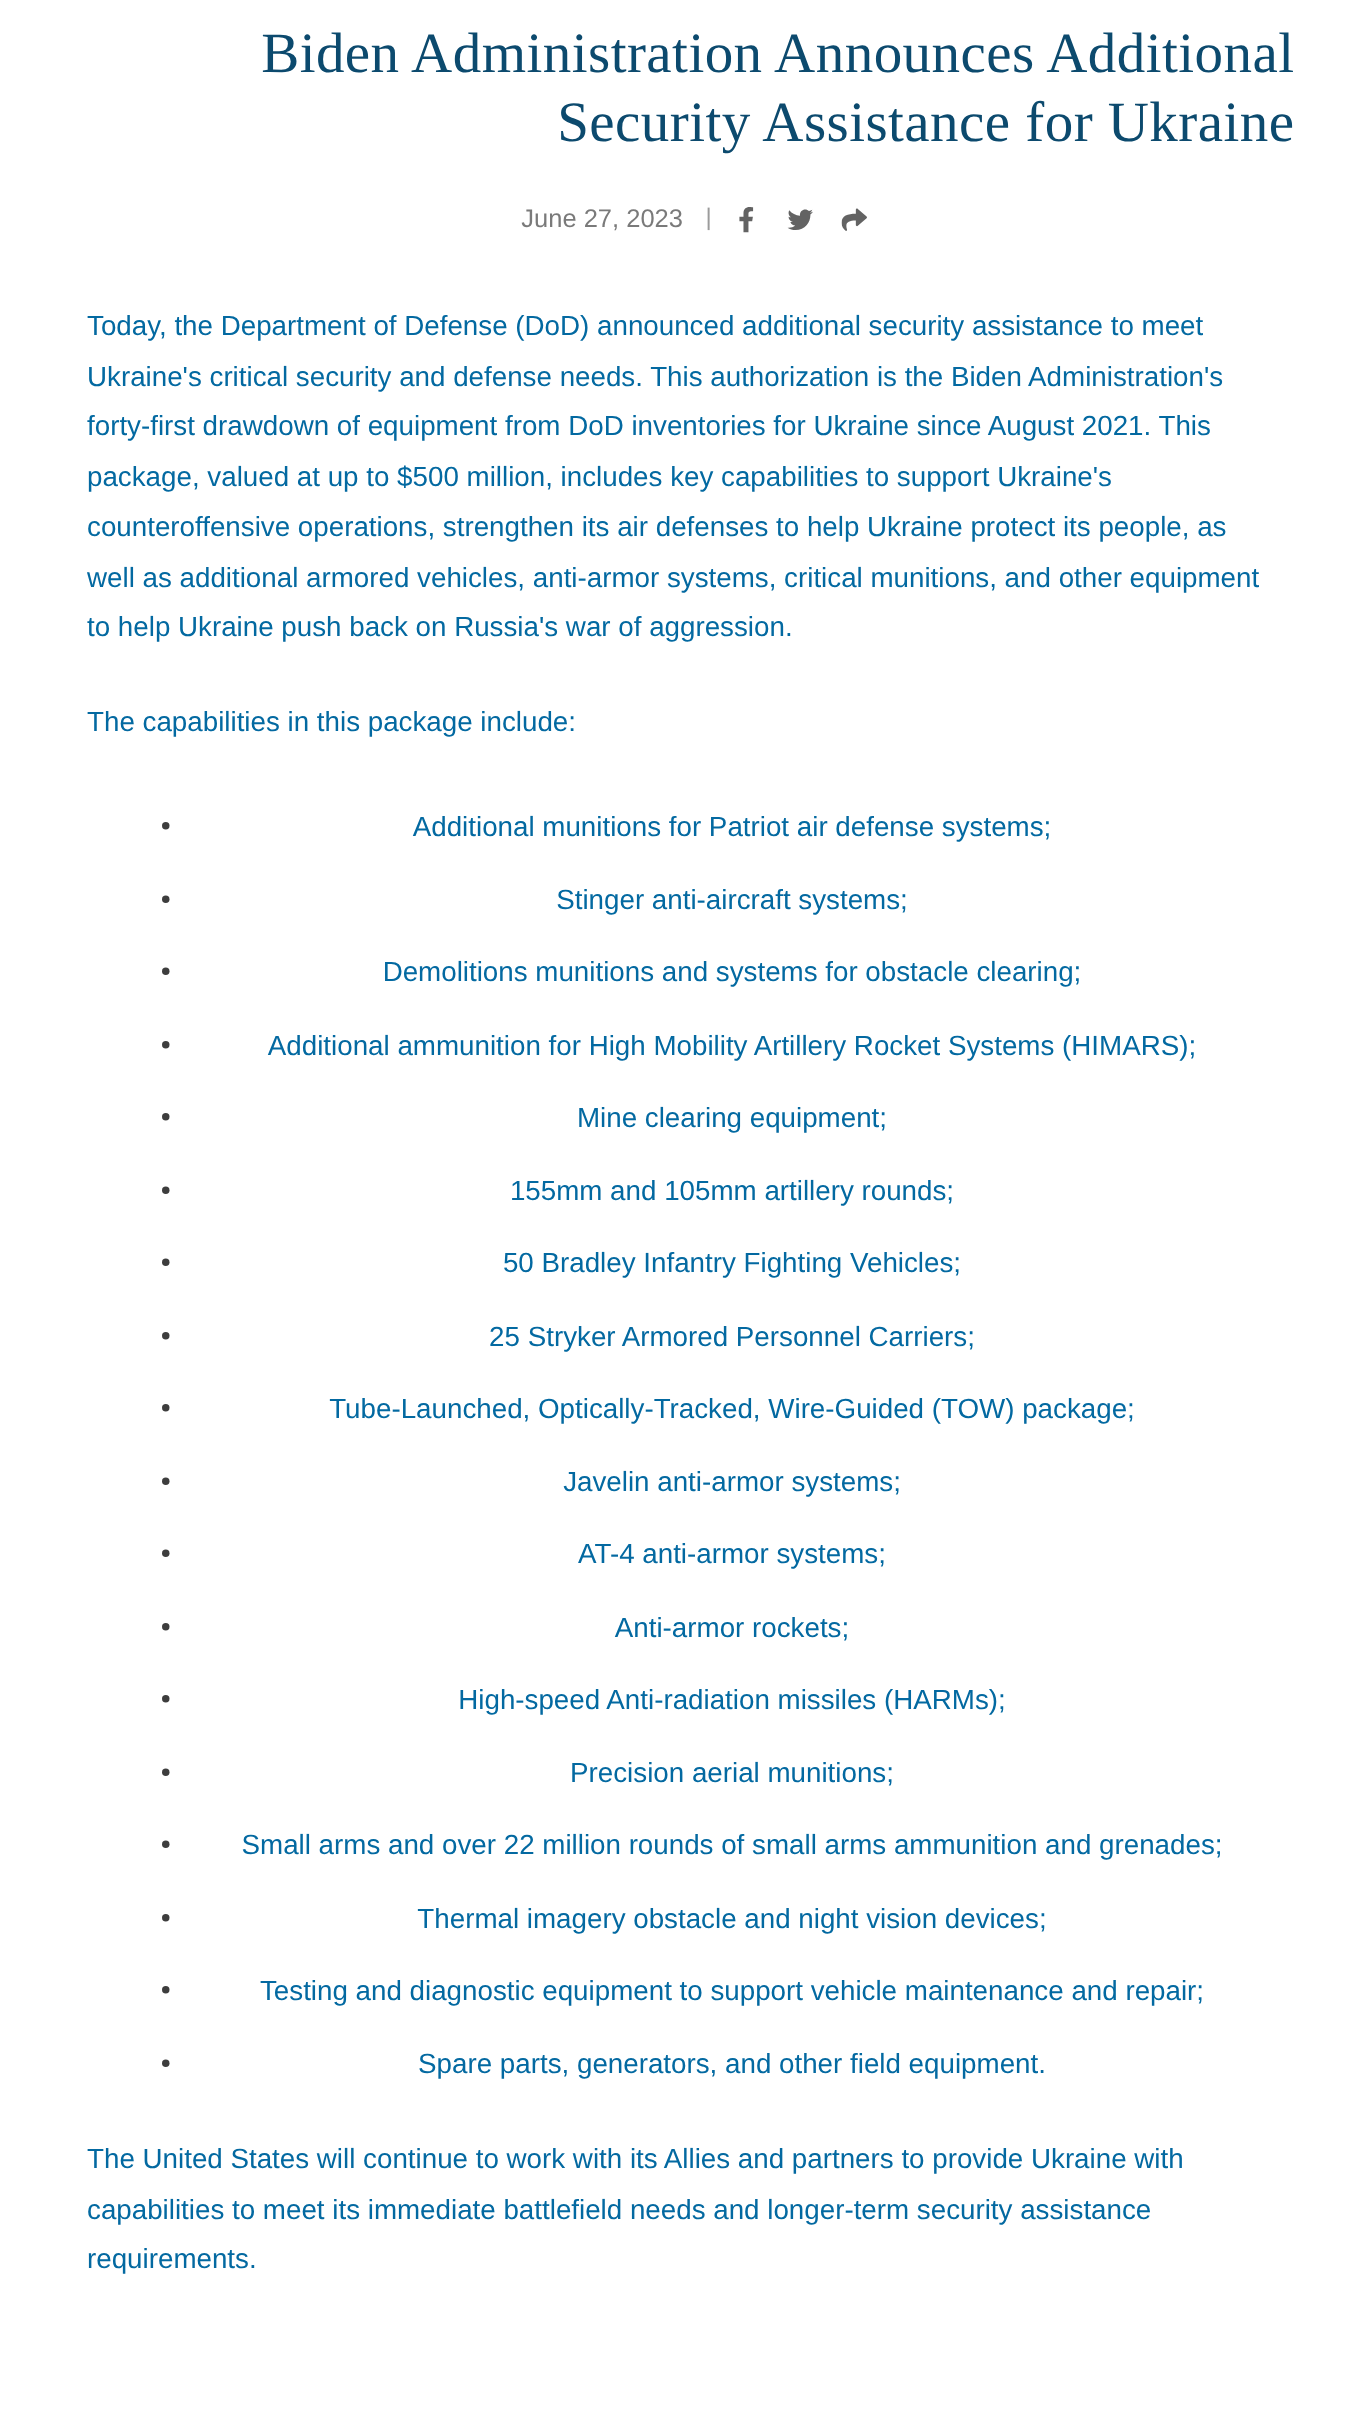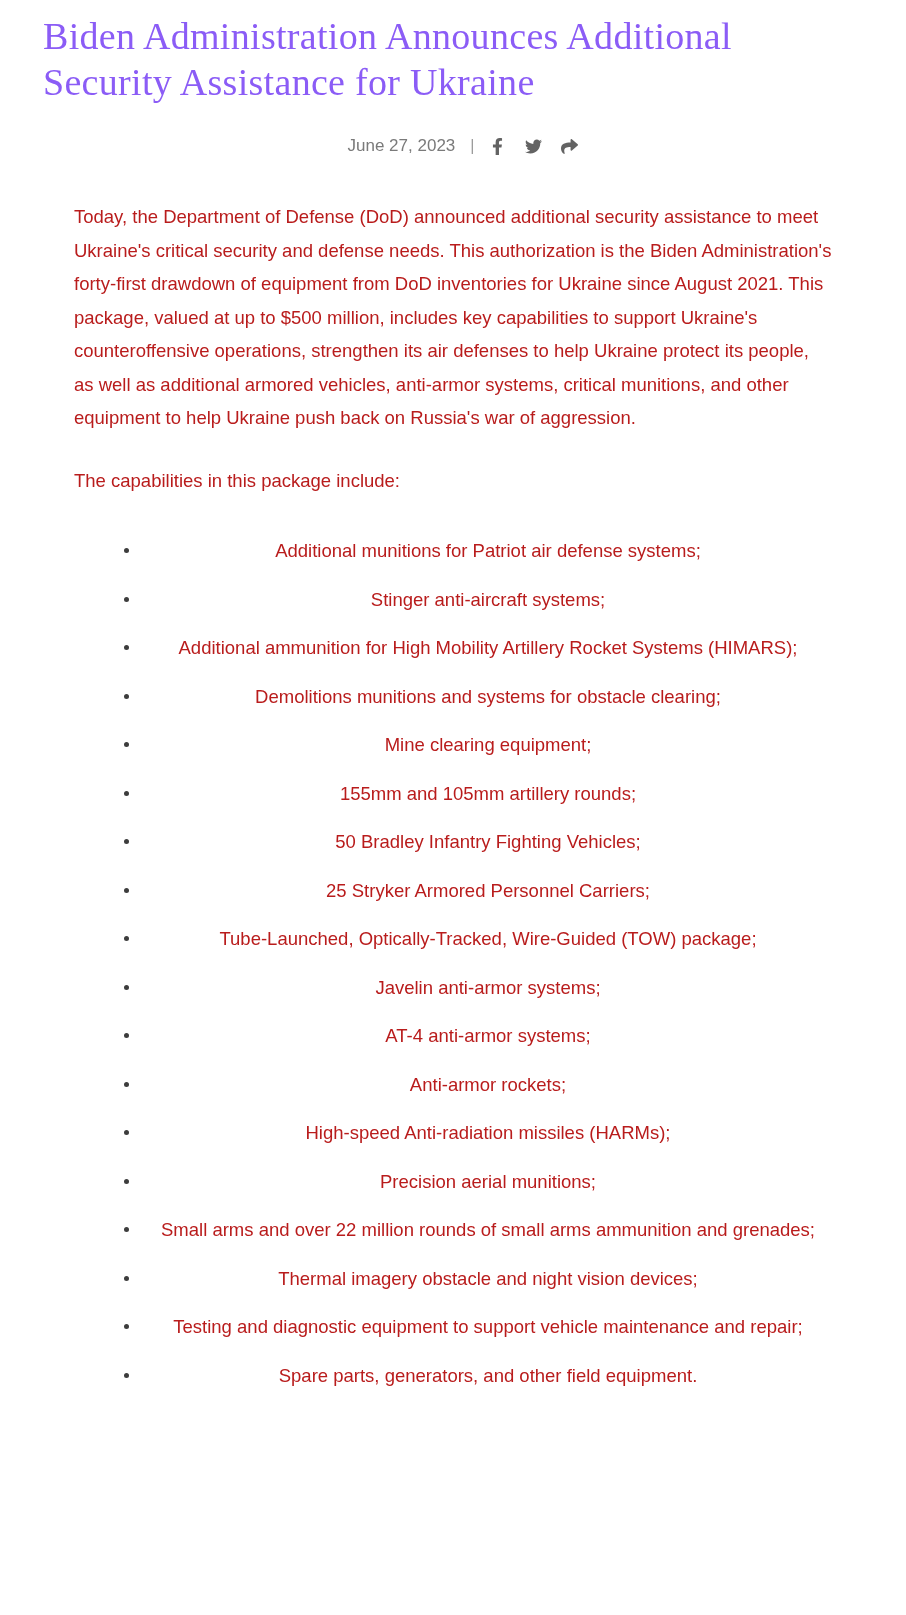--- a/index.html
+++ b/index.html
@@ -9,24 +9,24 @@
     height: 1615px;
     overflow: hidden;
     font-family: "Liberation Sans", sans-serif;
     -webkit-font-smoothing: antialiased;
   }
   .page { padding-top: 13px; }
 
   .article-title {
     font-family: "Liberation Serif", serif;
     font-weight: 400;
-    color: #8b5cf6;
+    color: #0c4a6e;
     font-size: 38px;
     line-height: 46px;
-    text-align: left;
+    text-align: right;
     max-width: 820px;
     margin: 0 auto;
     letter-spacing: 0.3px;
   }
 
   .meta {
     display: flex;
     justify-content: center;
     align-items: center;
     gap: 15px;
@@ -41,25 +41,25 @@
     border: none;
     padding: 0;
     cursor: pointer;
     display: inline-flex;
     align-items: center;
   }
   .share-btn svg { width: 17px; height: 17px; fill: #636363; }
   .share-btn + .share-btn { margin-left: 4px; }
 
   .content {
-    padding: 0 74px;
+    padding: 0 58px;
     margin-top: 44px;
     font-size: 18.5px;
     line-height: 33.5px;
-    color: #b91c1c;
+    color: #0369a1;
   }
   .content p { margin: 0; }
   .intro { margin-bottom: 29px !important; }
 
   .capabilities {
     list-style: none;
     margin: 37px 0 30px 0;
     padding-left: 70px;
     text-align: center;
   }
@@ -118,23 +118,23 @@
     <p class="intro">Today, the Department of Defense (DoD) announced additional security assistance to meet Ukraine's critical security and defense needs. This authorization is the Biden Administration's forty-first drawdown of equipment from DoD inventories for Ukraine since August 2021. This package, valued at up to $500 million, includes key capabilities to support Ukraine's counteroffensive operations, strengthen its air defenses to help Ukraine protect its people, as well as additional armored vehicles, anti-armor systems, critical munitions, and other equipment to help Ukraine push back on Russia's war of aggression.</p>
 
     <p class="lead">The capabilities in this package include:</p>
 
     <ul class="capabilities">
 
         <li><span>Additional munitions for Patriot air defense systems;</span></li>
 
         <li><span>Stinger anti-aircraft systems;</span></li>
 
+        <li><span>Demolitions munitions and systems for obstacle clearing;</span></li>
+
         <li><span>Additional ammunition for High Mobility Artillery Rocket Systems (HIMARS);</span></li>
-
-        <li><span>Demolitions munitions and systems for obstacle clearing;</span></li>
 
         <li><span>Mine clearing equipment;</span></li>
 
         <li><span>155mm and 105mm artillery rounds;</span></li>
 
         <li><span>50 Bradley Infantry Fighting Vehicles;</span></li>
 
         <li><span>25 Stryker Armored Personnel Carriers;</span></li>
 
         <li><span>Tube-Launched, Optically-Tracked, Wire-Guided (TOW) package;</span></li>
@@ -151,15 +151,16 @@
 
         <li><span>Small arms and over 22 million rounds of small arms ammunition and grenades;</span></li>
 
         <li><span>Thermal imagery obstacle and night vision devices;</span></li>
 
         <li><span>Testing and diagnostic equipment to support vehicle maintenance and repair;</span></li>
 
         <li><span>Spare parts, generators, and other field equipment.</span></li>
       </ul>
 
+    <p>The United States will continue to work with its Allies and partners to provide Ukraine with capabilities to meet its immediate battlefield needs and longer-term security assistance requirements.</p>
   </div>
 
 </div>
 
 </body></html>

